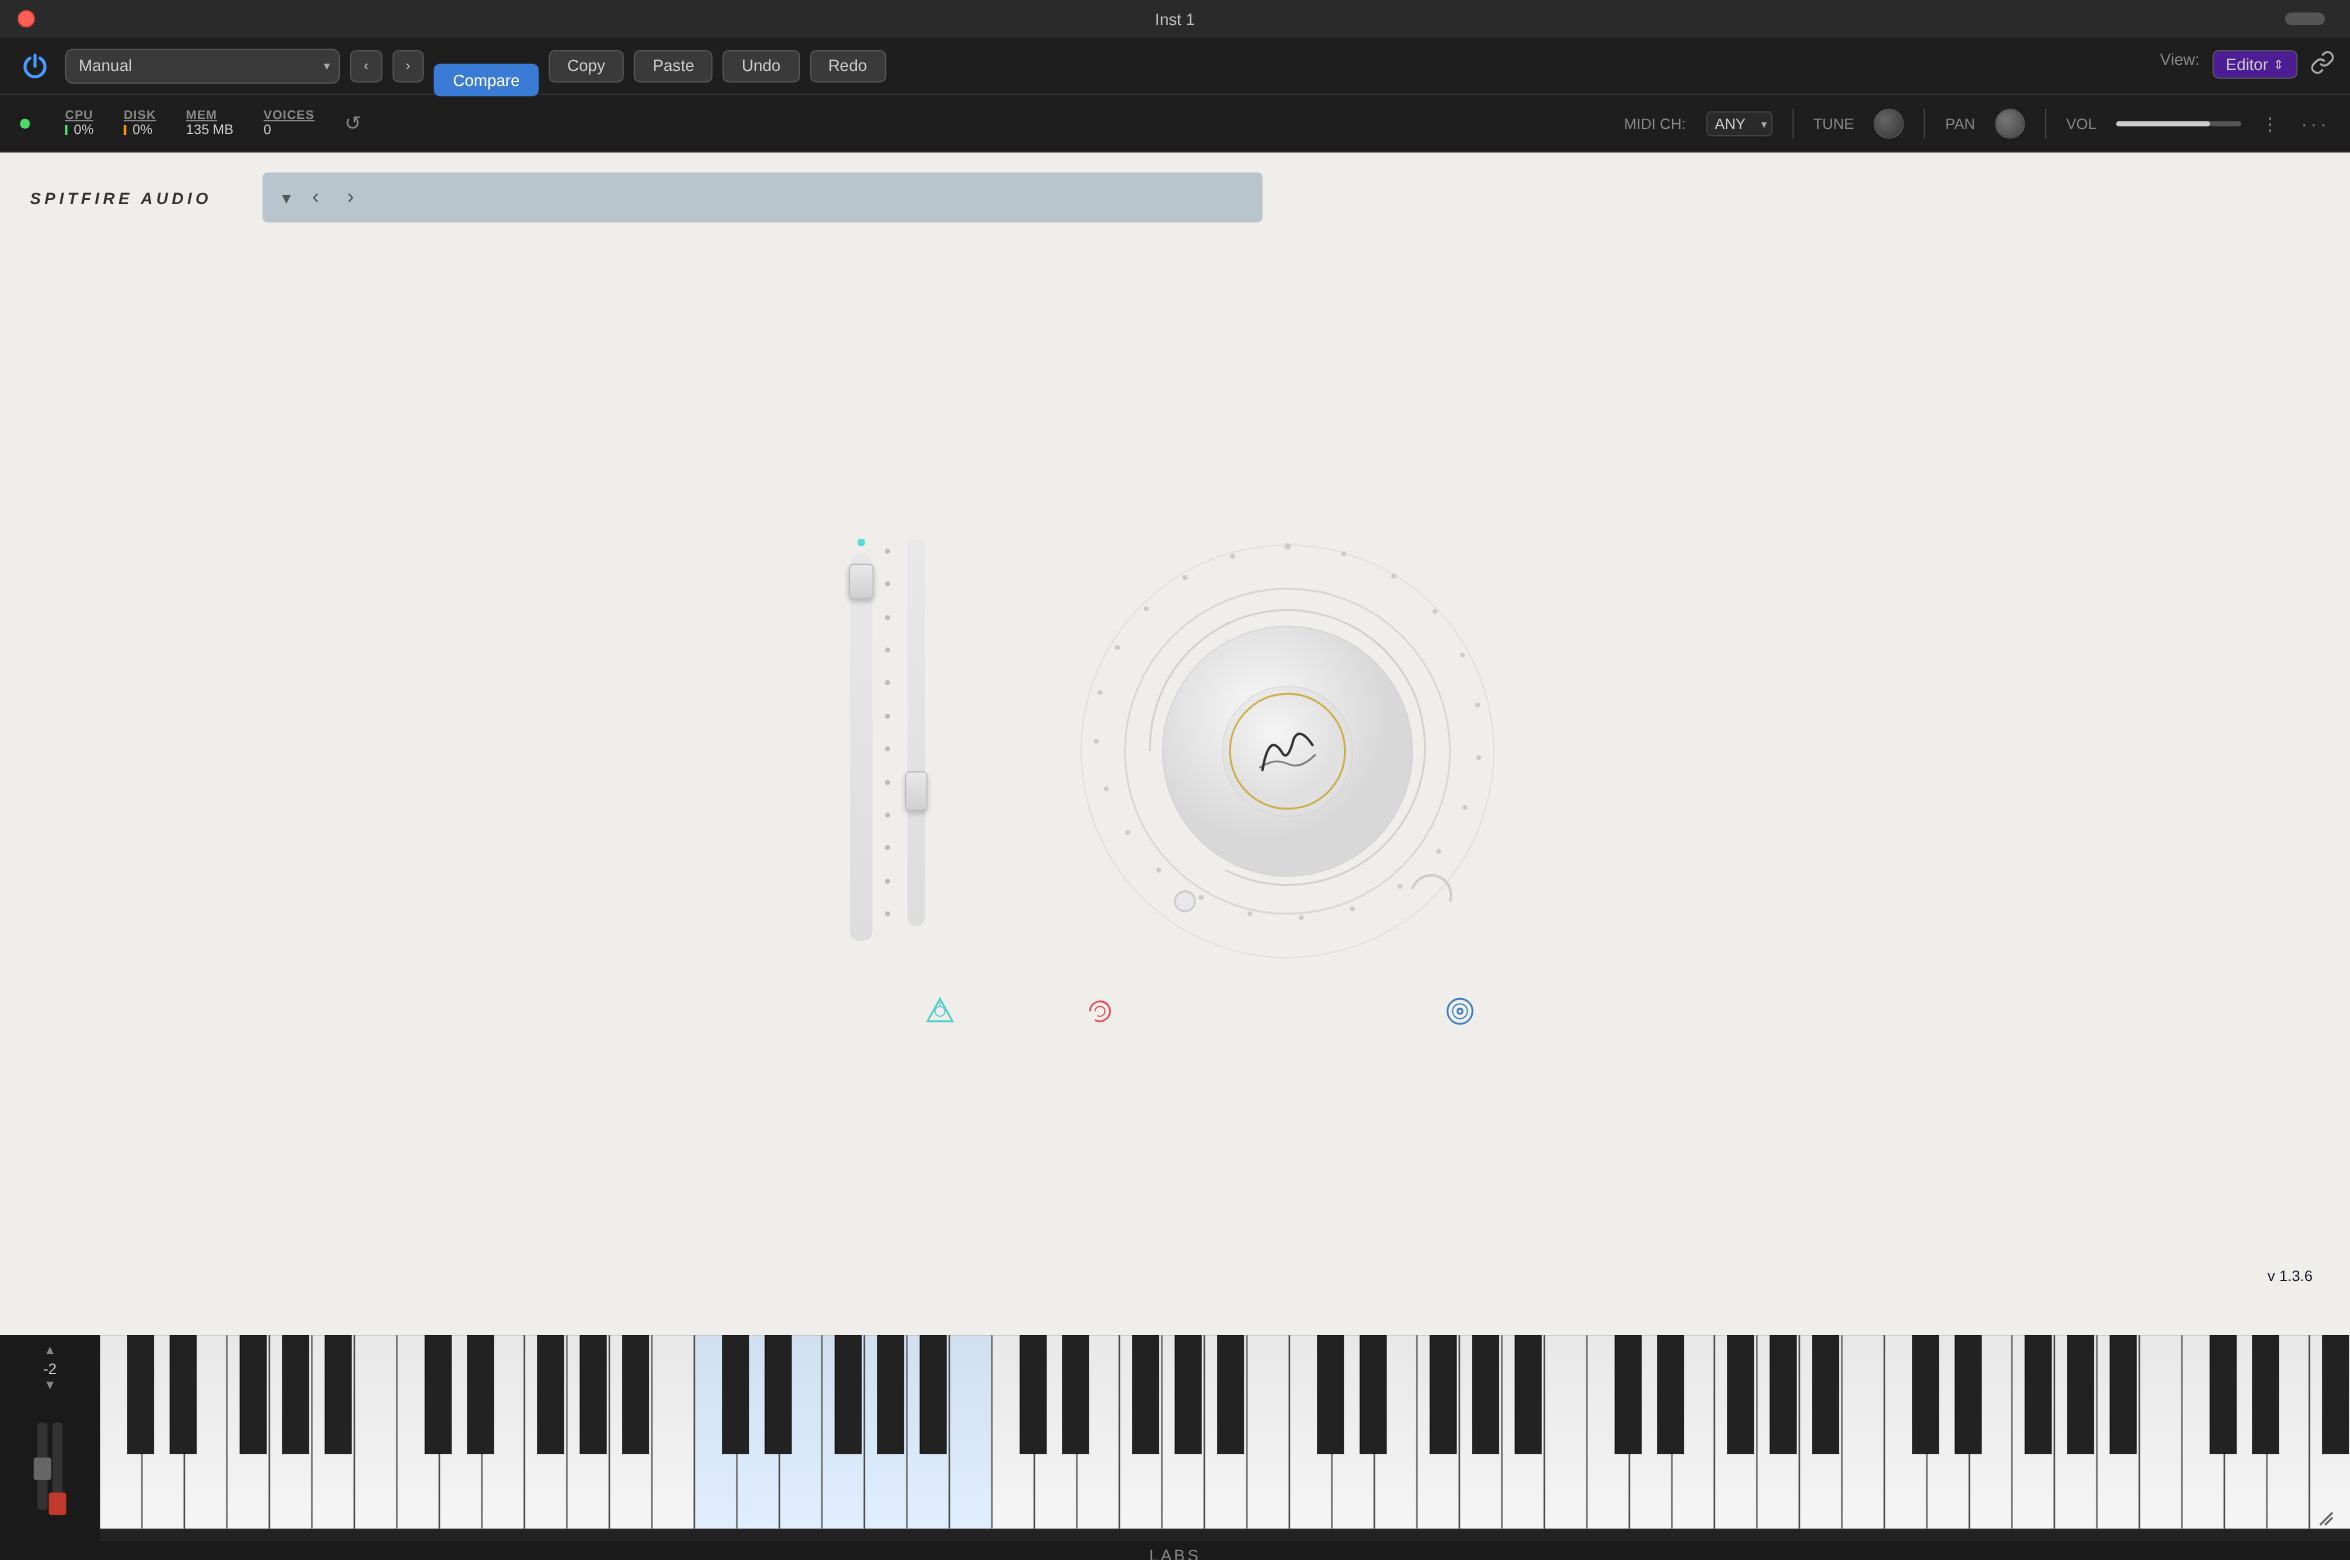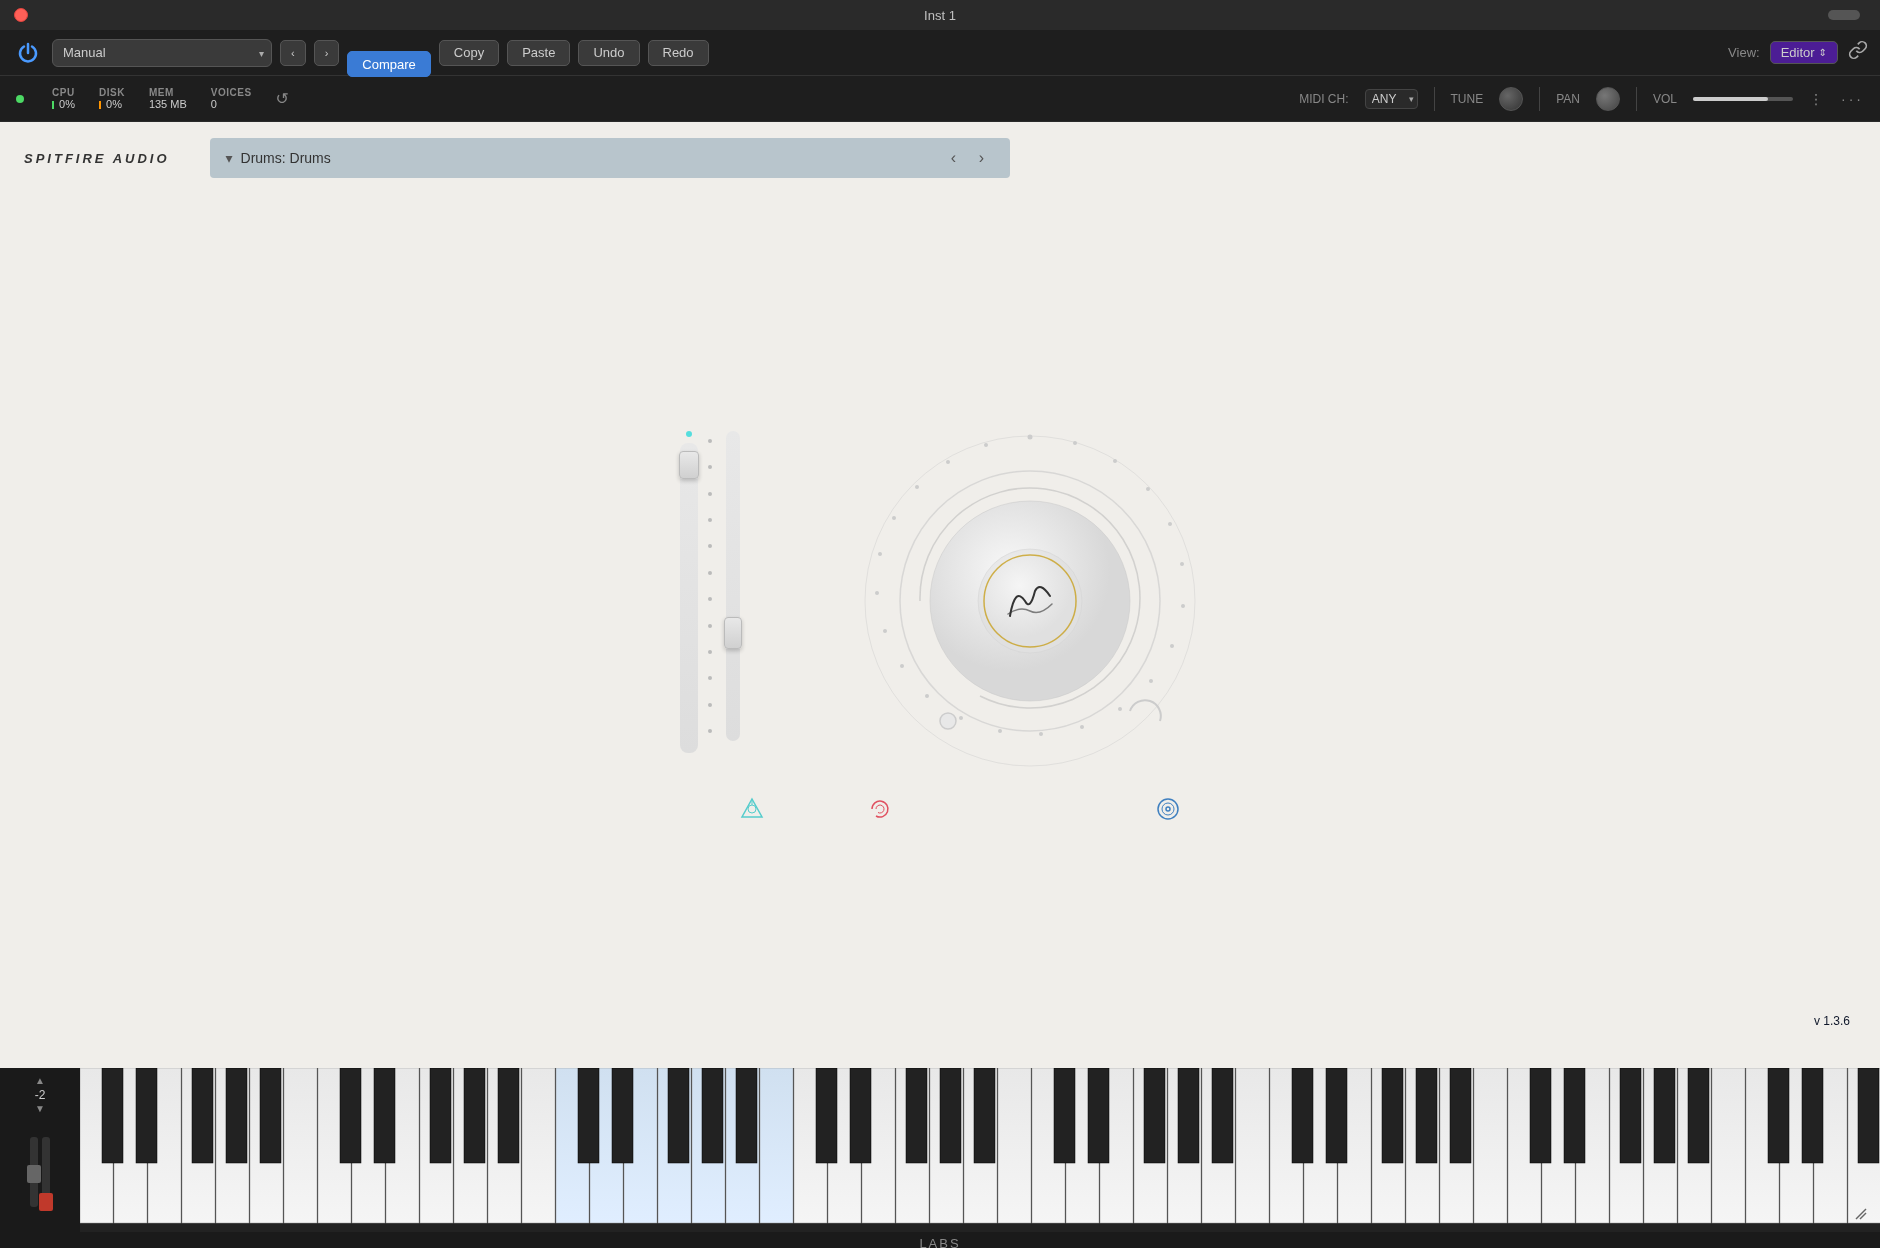--- a/index.html
+++ b/index.html
@@ -118,21 +118,21 @@
       margin-top: 23px;
     }
     .toolbar-btn.nav {
       padding: 0 10px;
       font-size: 11px;
     }
 
     .toolbar-right {
       margin-left: auto;
       display: flex;
-      align-items: center;
+      align-items: flex-start;
       gap: 10px;
     }
     .view-label {
       color: #888;
       font-size: 13px;
     }
     .editor-btn {
       background: #4c1d95;
       border: 1px solid #555;
       border-radius: 5px;
@@ -166,20 +166,21 @@
     .stat-group {
       display: flex;
       flex-direction: column;
       align-items: flex-start;
     }
     .stat-label {
       color: #888;
       font-size: 10px;
       font-weight: 600;
       letter-spacing: 0.5px;
+      text-decoration: underline;
     }
     .stat-value {
       color: #ccc;
       font-size: 11px;
     }
     .stat-value .bar {
       display: inline-block;
       width: 2px;
       height: 8px;
       background: #4cd964;
@@ -624,21 +625,20 @@
   </div>
 </div>
 
 <div class="plugin-area">
 
   <div class="plugin-header-row">
     <span class="spitfire-logo">SPITFIRE AUDIO</span>
 
     <div class="preset-bar" style="background:#b8c5cc;display:flex;align-items:center;padding:8px 16px;border-radius:4px;flex:1;max-width:800px;">
       <span class="preset-bar-arrow" style="cursor:pointer;">▾</span>
-      <span class="preset-name">Drums: Drums</span>
       <div class="preset-nav">
         <button class="preset-nav-btn">‹</button>
         <button class="preset-nav-btn">›</button>
       </div>
     </div>
   </div>
 
   <div class="plugin-content">
 
     <div style="display:flex;flex-direction:column;align-items:center;gap:16px;">

